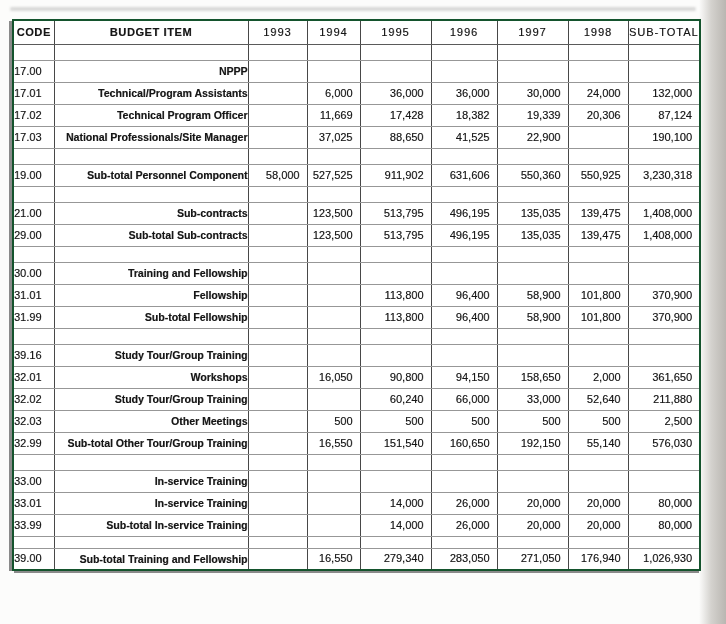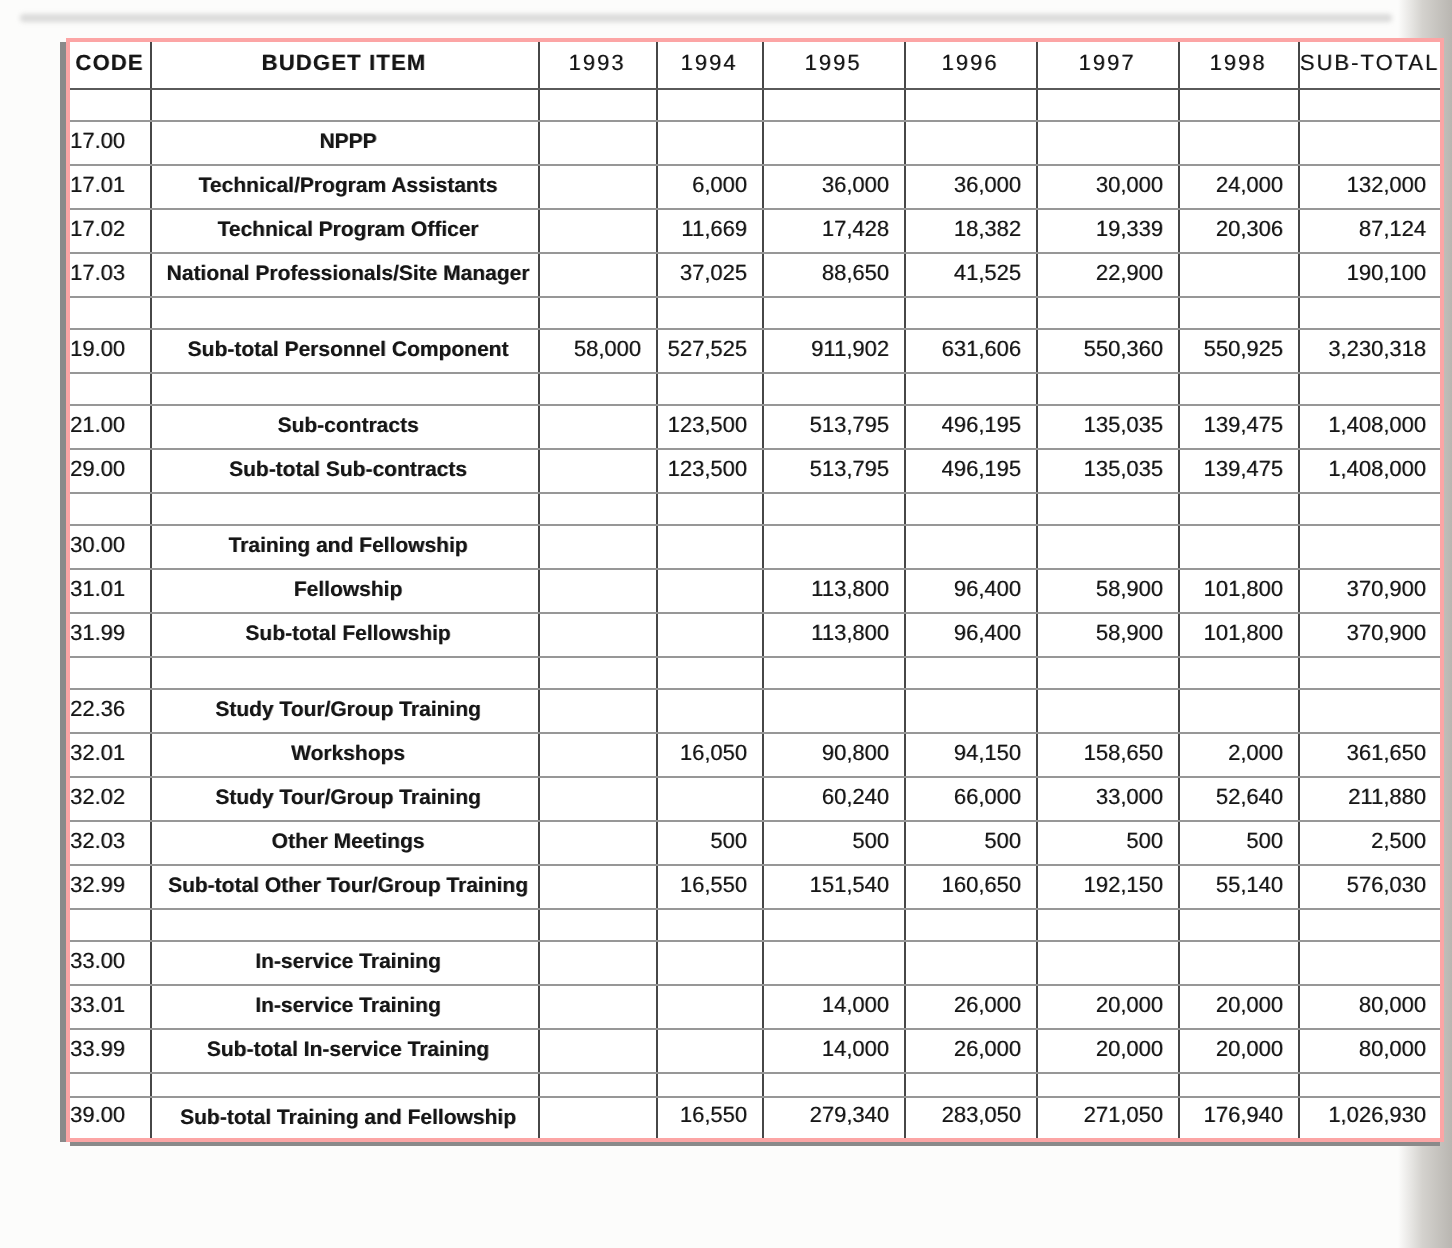--- a/index.html
+++ b/index.html
@@ -13,44 +13,43 @@
     position:absolute;top:0;right:0;width:27px;height:624px;
     background:linear-gradient(to right, rgba(205,203,199,0) 0%, #d4d2ce 45%, #b9b6b1 100%);
   }
   .scan-smudge-top{
     position:absolute;left:10px;top:7px;width:686px;height:4px;
     background:rgba(140,140,140,.30);filter:blur(1.2px);border-radius:2px;
   }
   table.budget-table{
     position:absolute;left:12px;top:19px;width:687px;
     table-layout:fixed;border-collapse:collapse;background:#fff;
-    border:2px solid #fca5a5;
+    border:2px solid #14532d;
     box-shadow:-4px 1px 0 -1px #8a8a8a, 0 4px 0 -2px #8a8a8a;
-    margin-left:21px;
   }
   col.c-code{width:41px;} col.c-item{width:194px;}
   col.c-y93{width:59px;} col.c-y94{width:53px;} col.c-y95{width:71px;}
   col.c-y96{width:66px;} col.c-y97{width:71px;} col.c-y98{width:60px;}
   col.c-sub{width:72px;}
   th,td{
     border-left:1px solid #474747;border-right:1px solid #474747;
     border-top:1px solid #979797;border-bottom:1px solid #979797;
     padding:0;overflow:hidden;white-space:nowrap;
     font-size:11px;line-height:1;
     text-shadow:0.4px 0 0 rgba(30,30,30,.45);
   }
   thead tr{height:24px;}
   thead th{border-bottom:1px solid #5a5a5a;border-top:1px solid #5a5a5a;text-align:center;}
   th.h-strong{font-weight:bold;letter-spacing:.6px;}
   th.h-year{font-weight:normal;letter-spacing:1px;}
   tr.data{height:22px;}
   tr.spacer{height:16px;}
   tr.spacer.short{height:12px;}
   td.code{text-align:left;padding-left:0;font-weight:normal;}
-  td.item{text-align:center;padding-left:4px;font-weight:bold;font-size:10.5px;}
+  td.item{text-align:right;padding-left:4px;font-weight:bold;font-size:10.5px;}
   td.num{text-align:right;padding-right:7px;font-weight:normal;}
 </style>
 </head>
 <body>
 
 <div class="scan-smudge-top"></div>
 <div class="scan-edge-right"></div>
 
 <table class="budget-table">
   <colgroup>
@@ -237,21 +236,21 @@
         <td></td>
         <td></td>
         <td></td>
         <td></td>
         <td></td>
         <td></td>
         <td></td>
         <td></td>
       </tr>
       <tr class="data">
-        <td class="code">22.36</td>
+        <td class="code">39.16</td>
         <td class="item">Study Tour/Group Training</td>
         <td class="num"></td>
         <td class="num"></td>
         <td class="num"></td>
         <td class="num"></td>
         <td class="num"></td>
         <td class="num"></td>
         <td class="num"></td>
       </tr>
       <tr class="data">

